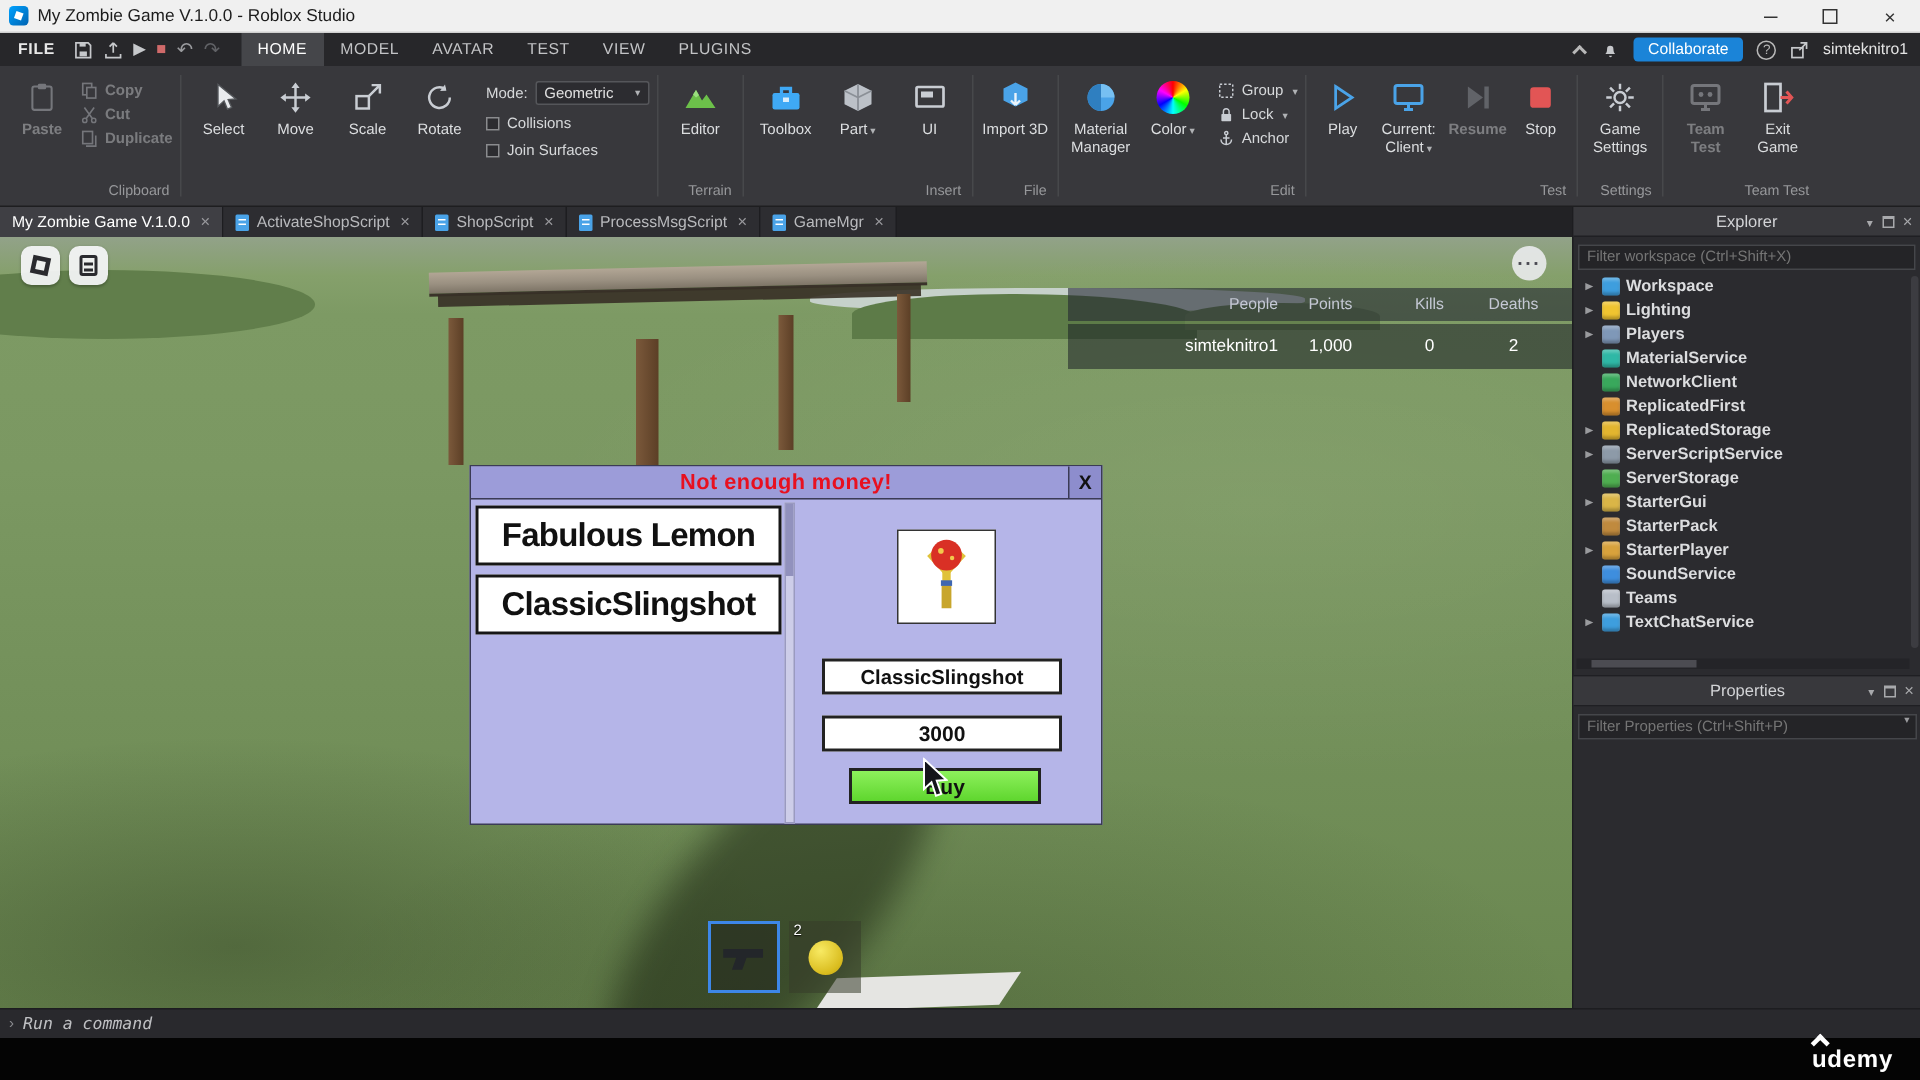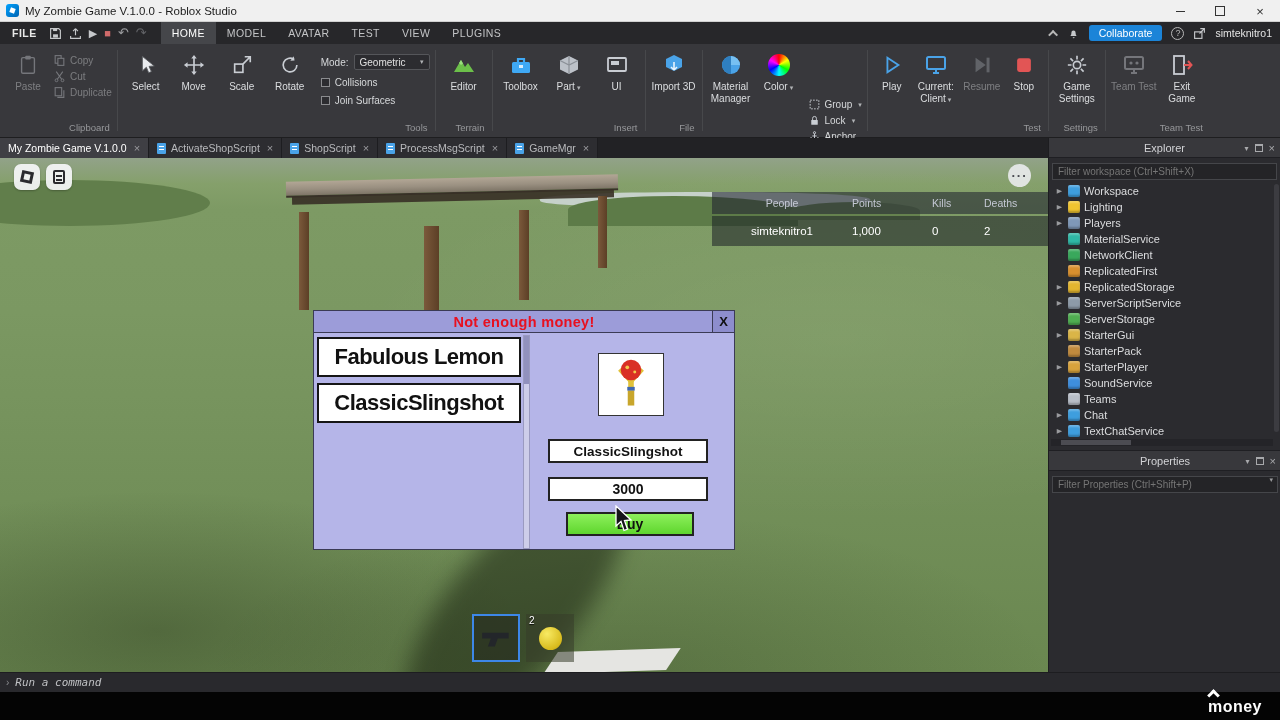--- a/index.html
+++ b/index.html
@@ -34,21 +34,21 @@
   
   .ribbon{position:absolute;left:0;top:44px;width:1280px;height:94px;background:#38383c;display:flex;align-items:stretch;border-bottom:1px solid #1e1e20;}
   .rgroup{display:flex;flex-direction:column;padding:0 5px;}
   .rgroup-body{flex:1;display:flex;align-items:flex-start;padding-top:5px;gap:2px;}
   .rgroup-label{text-align:right;font-size:9.5px;color:#97989b;padding:2px 2px 4px;white-space:nowrap;}
   .rdiv{width:1px;background:#47484b;margin:6px 0;}
   .bigbtn{display:flex;flex-direction:column;align-items:center;width:46px;gap:3px;color:#dcdee0;font-size:10px;text-align:center;line-height:1.15;padding-top:3px;}
   .bigbtn .ric{height:26px;display:flex;align-items:center;justify-content:center;}
   .smallcol{display:flex;flex-direction:column;gap:3px;padding-top:5px;}
   .smallbtn{display:flex;align-items:center;gap:4px;font-size:10px;color:#d6d8da;white-space:nowrap;}
-  .dim{opacity:.42;}
+  .dim{opacity:.42;font-weight:bold;}
   .caret{font-size:7px;color:#b0b2b5;margin-left:2px;}
   .mode-row{display:flex;align-items:center;gap:5px;font-size:10px;color:#d6d8da;}
   .mode-dd{width:76px;height:16px;background:#2c2c30;border:1px solid #55565a;border-radius:2px;display:flex;align-items:center;justify-content:space-between;padding:0 5px;font-size:10px;color:#e0e0e0;}
   .chk-row{display:flex;align-items:center;gap:5px;font-size:10px;color:#d6d8da;margin-top:4px;}
   .chk{width:9px;height:9px;border:1px solid #8a8b8e;background:#2c2c30;}
   .colorwheel{width:22px;height:22px;border-radius:50%;background:conic-gradient(#f00,#ff0,#0f0,#0ff,#00f,#f0f,#f00);}
 
   
   .tabbar{position:absolute;left:0;top:138px;width:1048px;height:20px;background:#222225;display:flex;align-items:stretch;}
   .dtab{display:flex;align-items:center;gap:5px;padding:0 8px;font-size:10.5px;color:#b9babd;background:#2d2d31;border-right:1px solid #1d1d20;}
@@ -86,22 +86,22 @@
   .vp-btn2{left:46px;top:6px;}
   .rbx-cube{width:12px;height:12px;border:3px solid #2a2a2e;transform:rotate(12deg);}
   .doc-glyph{width:12px;height:14px;border:2px solid #2a2a2e;border-radius:2px;position:relative;}
   .doc-glyph::after{content:"";position:absolute;left:1px;top:3px;width:6px;height:1.5px;background:#2a2a2e;box-shadow:0 4px 0 #2a2a2e;}
   .dots-btn{position:absolute;left:1008px;top:6px;width:23px;height:23px;border-radius:50%;background:rgba(240,240,244,.85);color:#4a4a52;font-size:13px;font-weight:bold;display:flex;align-items:center;justify-content:center;letter-spacing:1px;}
 
   
   .leaderboard{position:absolute;left:712px;top:34px;width:336px;}
   .lb-header{display:flex;align-items:center;height:22px;background:rgba(33,37,49,.58);}
   .lb-row{display:flex;align-items:center;height:30px;background:rgba(22,25,34,.52);margin-top:2px;}
-  .lb-cell{font-size:10.5px;color:#c4c8d4;text-align:left;}
-  .lb-cell.c0{flex:1;text-align:center;}
+  .lb-cell{font-size:10.5px;color:#c4c8d4;text-align:center;}
+  .lb-cell.c0{flex:1;text-align:right;}
   .lb-cell.c1{width:80px;padding-right:10px;}
   .lb-cell.c2{width:52px;padding-right:10px;}
   .lb-cell.c3{width:64px;padding-right:14px;}
   .lb-row .lb-cell{color:#fff;font-size:11.5px;}
   .lb-row .name{font-size:11.5px;}
 
   
   .shop{position:absolute;left:313px;top:152px;width:422px;height:240px;background:#b5b5e8;border:1px solid #3b3b55;}
   .shop-header{position:absolute;left:0;top:0;width:100%;height:22px;background:#9c9cd9;border-bottom:1px solid #3b3b55;display:flex;align-items:center;justify-content:center;}
   .shop-title{font-size:14.5px;font-weight:bold;color:#e8101f;letter-spacing:.3px;}
@@ -135,21 +135,21 @@
   .ph-x{font-size:11px;}
   .filter-row{padding:3px 3px;}
   .filter-input{width:100%;height:17px;background:#242427;border:1px solid #45464a;color:#9b9c9f;font-size:10px;padding:0 5px;font-family:"Liberation Sans",sans-serif;outline:none;position:relative;}
   .filter-wrap{position:relative;}
   .filter-dd{position:absolute;right:8px;top:5px;font-size:7px;color:#9b9c9f;pointer-events:none;}
 
   .tree{height:256px;overflow:hidden;position:relative;}
   .tree-row{height:16px;display:flex;align-items:center;padding-left:6px;gap:4px;}
   .tree-arrow{width:9px;font-size:7px;color:#9a9b9e;text-align:center;transform:scaleY(.9);}
   .tree-icon{width:12px;height:12px;border-radius:2px;flex:none;box-shadow:inset 0 -2px 2px rgba(0,0,0,.25), inset 0 2px 2px rgba(255,255,255,.25);}
-  .tree-label{font-size:11px;color:#dcdddf;white-space:nowrap;}
+  .tree-label{font-size:11px;color:#dcdddf;white-space:nowrap;font-weight:bold;}
   .vscroll{position:absolute;right:1px;top:46px;width:5px;height:248px;background:#3c3c41;border-radius:3px;}
   .hscroll{position:absolute;left:2px;top:301px;width:222px;height:7px;background:#242428;}
   .hscroll-thumb{position:absolute;left:10px;top:1px;width:70px;height:5px;background:#4c4c52;}
 
   .props{position:absolute;left:0;top:312px;width:232px;height:222px;background:#2b2b2f;border-top:1px solid #1f1f23;}
 
   
   .statusbar{position:absolute;left:0;top:672px;width:1280px;height:20px;background:#29292d;border-top:1px solid #1d1d20;display:flex;align-items:center;}
   .status-ic{color:#8a8b8f;font-size:10px;margin:0 6px 0 6px;}
   .status-text{font-size:11px;color:#bfc0c3;font-family:"DejaVu Sans Mono",monospace;font-style:italic;}
@@ -305,21 +305,20 @@
           <div class="chk-row">
             <span class="chk"></span>
             <span>Collisions</span>
           </div>
           <div class="chk-row">
             <span class="chk"></span>
             <span>Join Surfaces</span>
           </div>
         </div>
       </div>
-      <div class="rgroup-label">Tools</div>
     </div>
     <div class="rdiv"></div>
 
     <div class="rgroup">
       <div class="rgroup-body">
         <div class="bigbtn">
           <span class="ric">
               <svg width="24" height="24" viewBox="0 0 24 24">
                 <path d="M2 19L9 7l4 7 3-4 6 9z" fill="#6cc04a"></path>
                 <path d="M9 7l2 3.5-2 1.5-2-2z" fill="#9adf7e"></path>
@@ -394,21 +393,21 @@
               </svg>
             </span>
           <span>Material Manager</span>
         </div>
         <div class="bigbtn">
           <span class="ric">
               <span class="colorwheel"></span>
             </span>
           <span><span>Color</span><span class="caret">▾</span></span>
         </div>
-        <div class="smallcol" style="padding-left:4px;margin-top:44px;">
+        <div class="smallcol" style="padding-left:4px;">
           <div class="smallbtn">
             <svg width="13" height="13" viewBox="0 0 24 24">
                 <rect x="4" y="4" width="16" height="16" fill="none" stroke="#c9cdd3" stroke-width="1.8" stroke-dasharray="3 2.4"></rect>
               </svg>
             <span>Group</span>
             <span class="caret">▾</span>
           </div>
           <div class="smallbtn">
             <svg width="13" height="13" viewBox="0 0 24 24">
                 <rect x="6" y="11" width="12" height="9" rx="1" fill="#c9cdd3"></rect>
@@ -705,25 +704,20 @@
           <span class="tree-label">SoundService</span>
         </div>
         <div class="tree-row">
           <span class="tree-arrow"></span>
           <span class="tree-icon" style="background: rgb(184, 190, 200);"></span>
           <span class="tree-label">Teams</span>
         </div>
         <div class="tree-row">
           <span class="tree-arrow">▶</span>
           <span class="tree-icon" style="background: rgb(62, 158, 222);"></span>
-          <span class="tree-label">Chat</span>
-        </div>
-        <div class="tree-row">
-          <span class="tree-arrow">▶</span>
-          <span class="tree-icon" style="background: rgb(62, 158, 222);"></span>
           <span class="tree-label">TextChatService</span>
         </div>
       </div>
     <div class="vscroll"></div>
     <div class="hscroll">
         <div class="hscroll-thumb"></div>
       </div>
 
     <div class="props">
       <div class="panel-header">
@@ -740,16 +734,16 @@
       </div>
     </div>
   </div>
 
   <div class="statusbar">
     <span class="status-ic">›</span>
     <span class="status-text">Run a command</span>
   </div>
 
   <div class="bottombar">
-    <span class="udemy">money</span>
+    <span class="udemy">udemy</span>
   </div>
 
 </div>
 
 </body></html>

